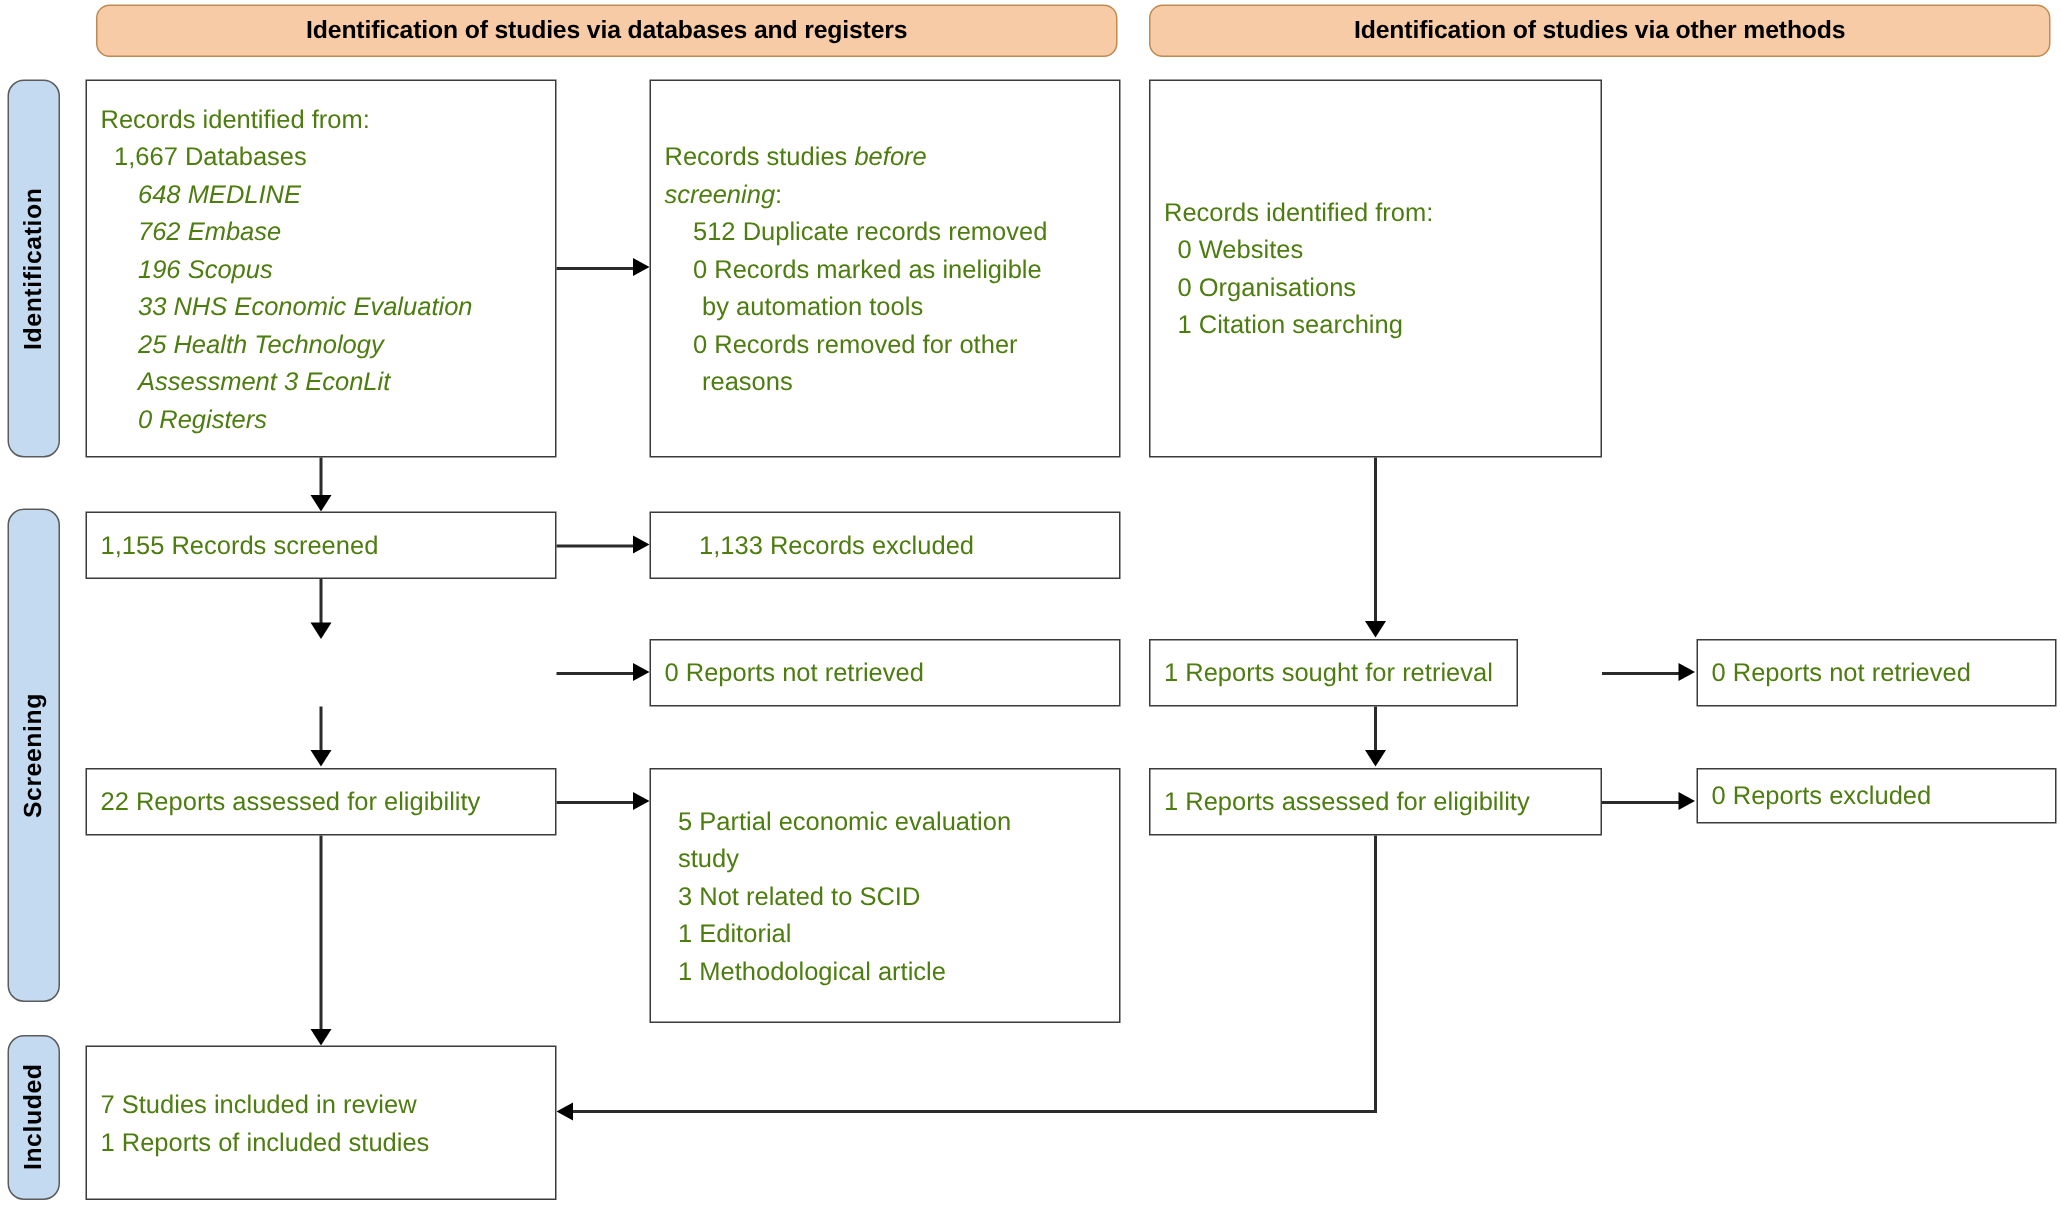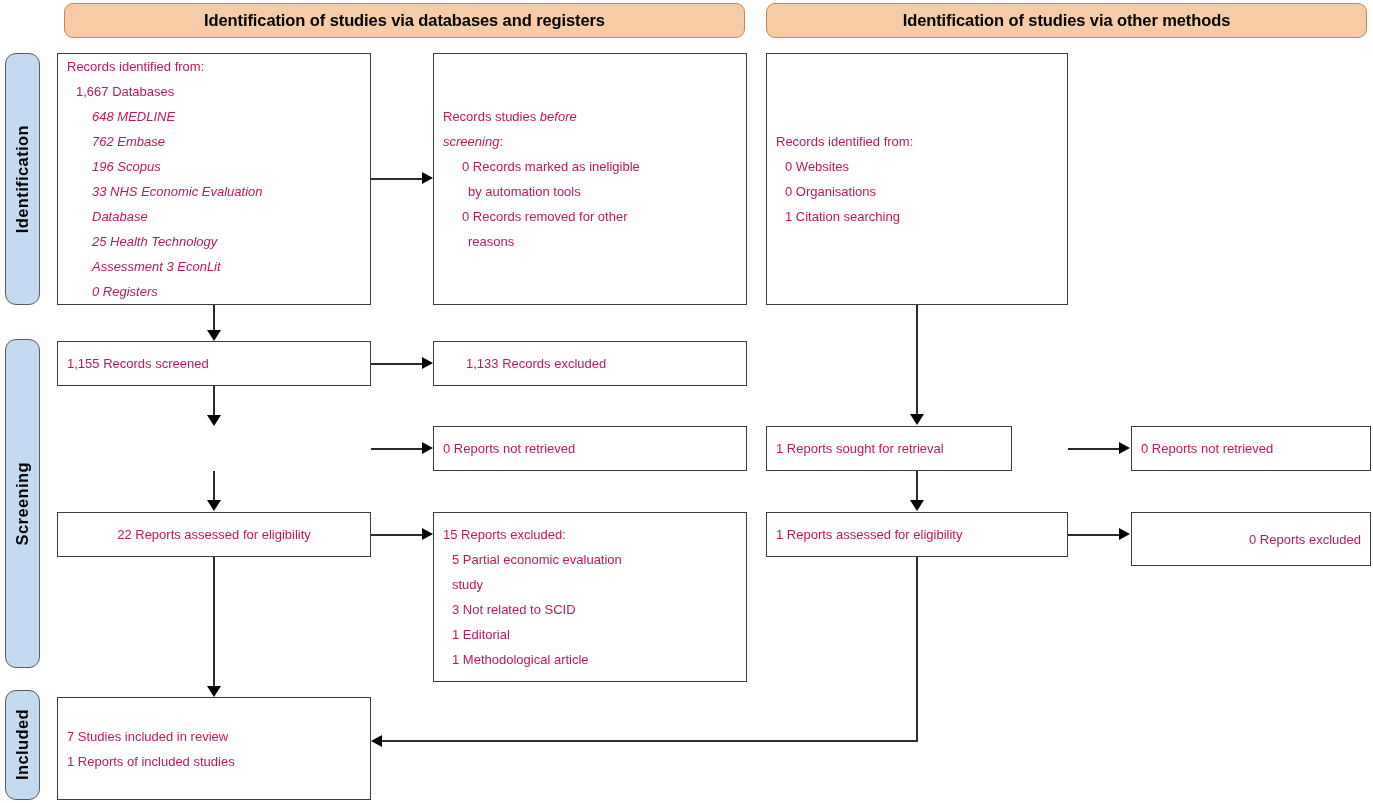--- a/index.html
+++ b/index.html
@@ -61,24 +61,24 @@
     border:1.7px solid #3b3b3b;
     box-sizing:border-box;
     display:flex;
     flex-direction:column;
     justify-content:center;
   }
   .box .lines{
     padding:0 9px;
   }
   .ln{
-    font-size:13px;
+    font-size:17px;
     line-height:25px;
     white-space:pre;
-    color:#be185d;
+    color:#4d7c0f;
   }
   .ln.it{ font-style:italic; }
   .ln .it{ font-style:italic; }
   .ln.i1{ padding-left:9px; }
   .ln.i2{ padding-left:25px; }
   .ln.i3{ padding-left:19px; }
 
   
   .h-line, .v-line{
     position:absolute;
@@ -135,31 +135,31 @@
   </div>
 
   <div class="box" style="left:57px;top:53px;width:314px;height:252px;">
     <div class="lines">
       <div class="ln">Records identified from:</div>
       <div class="ln i1">1,667 Databases</div>
       <div class="ln i2 it">648 MEDLINE</div>
       <div class="ln i2 it">762 Embase</div>
       <div class="ln i2 it">196 Scopus</div>
       <div class="ln i2 it">33 NHS Economic Evaluation</div>
-      <div class="ln i2 it">Database</div>
       <div class="ln i2 it">25 Health Technology</div>
       <div class="ln i2 it">Assessment 3 EconLit</div>
       <div class="ln i2 it">0 Registers</div>
     </div>
   </div>
 
   <div class="box" style="left:433px;top:53px;width:314px;height:252px;">
     <div class="lines">
       <div class="ln"><span>Records studies </span><span class="it">before</span></div>
       <div class="ln"><span class="it">screening</span><span>:</span></div>
+      <div class="ln i3">512 Duplicate records removed</div>
       <div class="ln i3">0 Records marked as ineligible</div>
       <div class="ln i2">by automation tools</div>
       <div class="ln i3">0 Records removed for other</div>
       <div class="ln i2">reasons</div>
     </div>
   </div>
 
   <div class="box" style="left:766px;top:53px;width:302px;height:252px;">
     <div class="lines">
       <div class="ln">Records identified from:</div>
@@ -199,29 +199,28 @@
       <div class="ln">0 Reports not retrieved</div>
     </div>
   </div>
 
   <div class="h-line" style="left:371px;top:448px;width:52px;"></div>
   <div class="arrow-r" style="left:422px;top:442px;"></div>
 
   <div class="v-line" style="left:213px;top:471px;height:30px;"></div>
   <div class="arrow-d" style="left:207px;top:500px;"></div>
 
-  <div class="box" style="left:57px;top:512px;width:314px;height:45px;align-items:center;">
+  <div class="box" style="left:57px;top:512px;width:314px;height:45px;">
     <div class="lines">
       <div class="ln">22 Reports assessed for eligibility</div>
     </div>
   </div>
 
   <div class="box" style="left:433px;top:512px;width:314px;height:170px;">
     <div class="lines">
-      <div class="ln">15 Reports excluded:</div>
       <div class="ln i1">5 Partial economic evaluation</div>
       <div class="ln i1">study</div>
       <div class="ln i1">3 Not related to SCID</div>
       <div class="ln i1">1 Editorial</div>
       <div class="ln i1">1 Methodological article</div>
     </div>
   </div>
 
   <div class="h-line" style="left:371px;top:534px;width:52px;"></div>
   <div class="arrow-r" style="left:422px;top:528px;"></div>
@@ -246,21 +245,21 @@
 
   <div class="v-line" style="left:916px;top:471px;height:30px;"></div>
   <div class="arrow-d" style="left:910px;top:500px;"></div>
 
   <div class="box" style="left:766px;top:512px;width:302px;height:45px;">
     <div class="lines">
       <div class="ln">1 Reports assessed for eligibility</div>
     </div>
   </div>
 
-  <div class="box" style="left:1131px;top:512px;width:240px;height:54px;text-align:right;">
+  <div class="box" style="left:1131px;top:512px;width:240px;height:37px;">
     <div class="lines">
       <div class="ln">0 Reports excluded</div>
     </div>
   </div>
 
   <div class="h-line" style="left:1068px;top:534px;width:52px;"></div>
   <div class="arrow-r" style="left:1119px;top:528px;"></div>
 
   <div class="v-line" style="left:213px;top:557px;height:130px;"></div>
   <div class="arrow-d" style="left:207px;top:686px;"></div>

